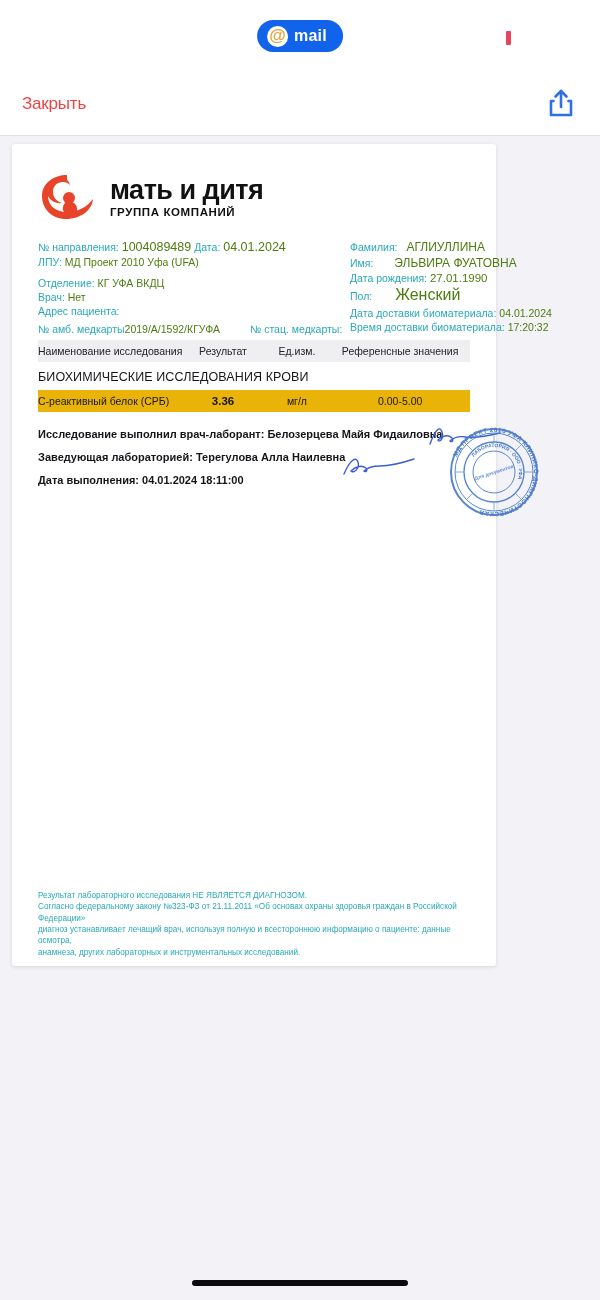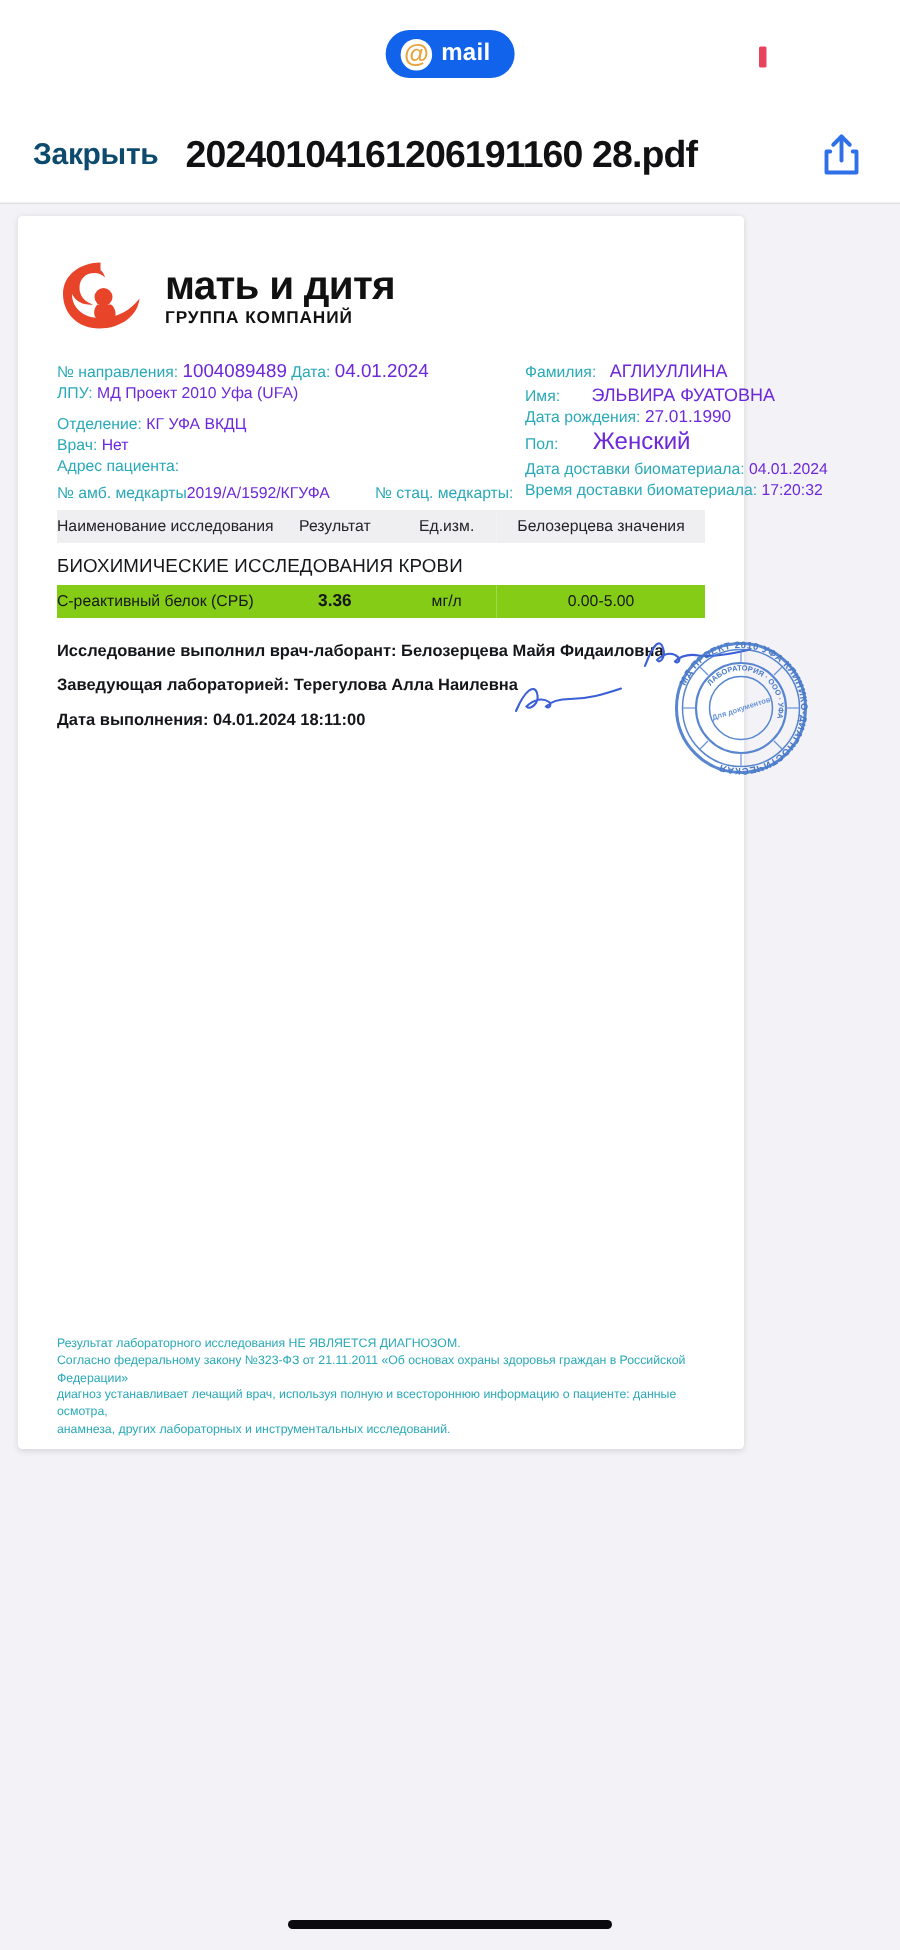--- a/index.html
+++ b/index.html
@@ -31,21 +31,21 @@
     width:5px; height:14px; background:#e8445e; border-radius:1px;
   }
 
   
   .navbar {
     position:relative; height:64px; background:#ffffff;
     display:flex; align-items:center; padding:0 22px;
     border-bottom:1px solid #e0e0e5;
   }
   .close-btn {
-    color:#0c4a6e; font-size:20px; font-weight:700; letter-spacing:-.2px;
+    color:#ef4444; font-size:17px; font-weight:400; letter-spacing:-.2px;
     cursor:pointer; background:none; border:none; font-family:inherit;
   }
   .doc-title {
     margin-left:18px; color:#111113; font-size:25px; font-weight:700; letter-spacing:-.6px;
     white-space:nowrap;
   }
   .share-btn {
     position:absolute; right:22px; top:50%; transform:translateY(-50%);
     width:34px; height:34px; cursor:pointer;
     display:flex; align-items:center; justify-content:center;
@@ -62,21 +62,21 @@
   
   .logo-row { display:flex; align-items:center; gap:14px; height:56px; margin-top:4px; }
   .logo-mark { width:58px; height:52px; flex:none; }
   .logo-text { line-height:1; }
   .logo-main { font-size:27px; font-weight:700; color:#111; letter-spacing:-.5px; }
   .logo-sub { font-size:11.5px; font-weight:700; color:#111; letter-spacing:.6px; margin-top:3px; }
 
   
   .info { margin-top:14px; position:relative; height:76px; font-size:10.5px; }
   .lbl { color:#2aa9b8; }
-  .val { color:#6d28d9; }
+  .val { color:#4d7c0f; }
   .info-left { position:absolute; left:0; top:0; width:300px; }
   .info-right { position:absolute; left:312px; top:0; width:250px; }
   .ln { margin-bottom:2px; white-space:nowrap; }
   .b1 .val { font-size:12.5px; }
   .gap { height:7px; }
   .medcard-row {
     position:relative; margin-top:7px; font-size:10.5px; height:14px;
   }
   .medcard-row .c2 { position:absolute; left:212px; top:0; }
 
@@ -85,21 +85,21 @@
   .tbl th {
     background:#efeff1; font-size:10.5px; font-weight:400; color:#232329;
     padding:5px 0; text-align:left; white-space:nowrap;
   }
   .tbl th.c-res, .tbl td.c-res { text-align:center; width:96px; }
   .tbl th.c-unit, .tbl td.c-unit { text-align:center; width:80px; }
   .tbl th.c-ref, .tbl td.c-ref { text-align:center; width:150px; }
   .group-row td {
     font-size:12.5px; color:#15161a; padding:8px 0 6px 0; letter-spacing:.1px;
   }
-  .res-row td { font-size:10.5px; color:#15161a; padding:5px 0; background:#84cc16; }
+  .res-row td { font-size:10.5px; color:#15161a; padding:5px 0; background:#eab308; }
   .res-row td.c-res { font-weight:700; font-size:11.5px; }
 
   
   .sig-block { margin-top:16px; position:relative; font-size:11px; color:#15161a;font-weight:bold; }
   .sig-line { margin-bottom:11px; white-space:nowrap; }
   .sig-ink { position:absolute; pointer-events:none; }
   .sig1 { left:388px; top:-6px; }
   .sig2 { left:300px; top:22px; }
   .stamp { position:absolute; left:406px; top:-6px; width:100px; height:100px; opacity:.92; }
 
@@ -127,21 +127,20 @@
       <span class="at-badge">
           <span>@</span>
         </span>
       <span class="mail-word">mail</span>
     </div>
     <div class="rec-dot"></div>
   </div>
 
   <div class="navbar">
     <button class="close-btn">Закрыть</button>
-    <div class="doc-title">20240104161206191160 28.pdf</div>
     <div class="share-btn">
       <svg width="26" height="30" viewBox="0 0 26 30">
         <path d="M13 2 L13 18" stroke="#2f6fe8" stroke-width="2.6" stroke-linecap="round" fill="none"></path>
         <path d="M7.5 7.5 L13 2 L18.5 7.5" stroke="#2f6fe8" stroke-width="2.6" stroke-linecap="round" stroke-linejoin="round" fill="none"></path>
         <path d="M5.5 12 L3 12 L3 26 L23 26 L23 12 L20.5 12" stroke="#2f6fe8" stroke-width="2.6" stroke-linecap="round" stroke-linejoin="round" fill="none"></path>
       </svg>
     </div>
   </div>
 
   <div class="doc-card">
@@ -222,21 +221,21 @@
         <span class="val"></span>
       </span>
     </div>
 
     <table class="tbl">
       <thead>
         <tr>
           <th>Наименование исследования</th>
           <th class="c-res">Результат</th>
           <th class="c-unit">Ед.изм.</th>
-          <th class="c-ref">Белозерцева значения</th>
+          <th class="c-ref">Референсные значения</th>
         </tr>
       </thead>
       <tbody>
         <tr class="group-row">
           <td colspan="4">БИОХИМИЧЕСКИЕ ИССЛЕДОВАНИЯ КРОВИ</td>
         </tr>
         <tr class="res-row">
           <td>С-реактивный белок (СРБ)</td>
           <td class="c-res">3.36</td>
           <td class="c-unit">мг/л</td>

